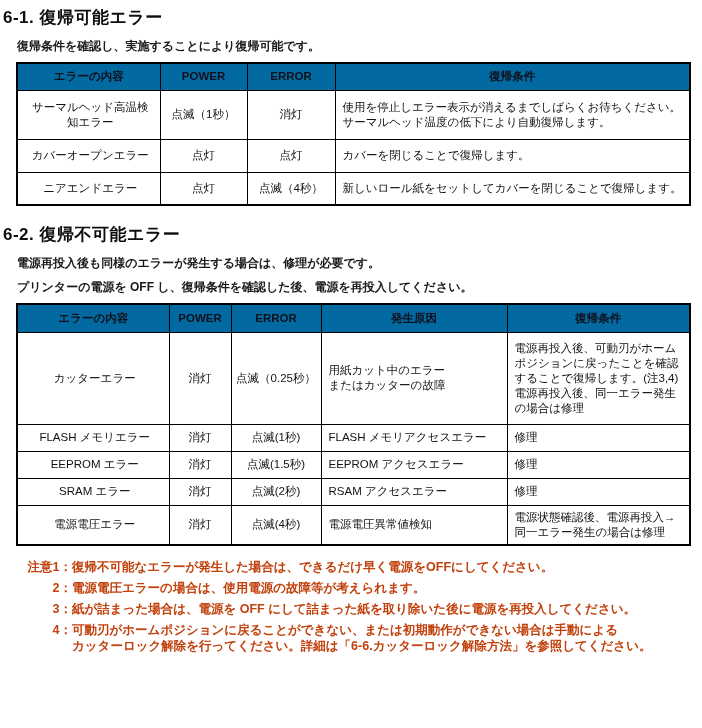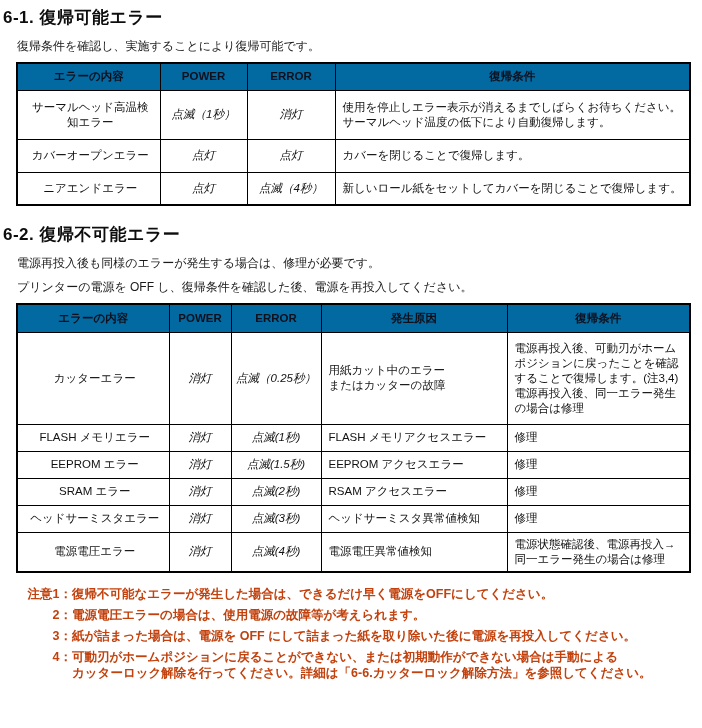--- a/index.html
+++ b/index.html
@@ -14,21 +14,21 @@
 
   h1.sec-heading {
     font-size: 17px;
     font-weight: bold;
     letter-spacing: 0.5px;
     margin: 2px 0 9px 0;
     color: #0d0d0d;
   }
   .intro {
     font-size: 12px;
-    font-weight: normal;
+    font-weight: bold;
     margin-left: 14px;
     line-height: 17px;
     margin-bottom: 7px;
     color: #1a1a1a;
   }
 
   table.err-table {
     border-collapse: collapse;
     margin-left: 13px;
     table-layout: fixed;
@@ -42,21 +42,21 @@
     line-height: 15px;
     overflow: hidden;
   }
   table.err-table th {
     background: #0369a1;
     font-weight: bold;
     text-align: center;
     color: #10101c;
   }
   td.c-name   { text-align: center;  padding: 2px 3px 2px 6px; }
-  td.c-center { text-align: center; padding: 2px 2px; font-style: italic; }
+  td.c-center { text-align: center; padding: 2px 2px; }
   td.c-text   { text-align: left;  padding: 2px 4px 2px 7px; }
 
   
   #table1 { width: 673px; margin-bottom: 17px; }
   #table1 tr.h  { height: 27px; }
   #table1 tr.r0 { height: 49px; }
   #table1 tr.r1, #table1 tr.r2, #table1 tr.r3 { height: 33px; }
 
   
   #table2 { width: 673px; margin-top: 7px; margin-bottom: 13px; }
@@ -173,27 +173,20 @@
       <td class="c-text">EEPROM アクセスエラー</td>
       <td class="c-text">修理</td>
     </tr>
     <tr class="r3">
       <td class="c-name">SRAM エラー</td>
       <td class="c-center">消灯</td>
       <td class="c-center">点滅(2秒)</td>
       <td class="c-text">RSAM アクセスエラー</td>
       <td class="c-text">修理</td>
     </tr>
-    <tr class="r4">
-      <td class="c-name">ヘッドサーミスタエラー</td>
-      <td class="c-center">消灯</td>
-      <td class="c-center">点滅(3秒)</td>
-      <td class="c-text">ヘッドサーミスタ異常値検知</td>
-      <td class="c-text">修理</td>
-    </tr>
     <tr class="r5">
       <td class="c-name">電源電圧エラー</td>
       <td class="c-center">消灯</td>
       <td class="c-center">点滅(4秒)</td>
       <td class="c-text">電源電圧異常値検知</td>
       <td class="c-text">電源状態確認後、電源再投入→
 同一エラー発生の場合は修理</td>
     </tr>
   </tbody>
     </table>

